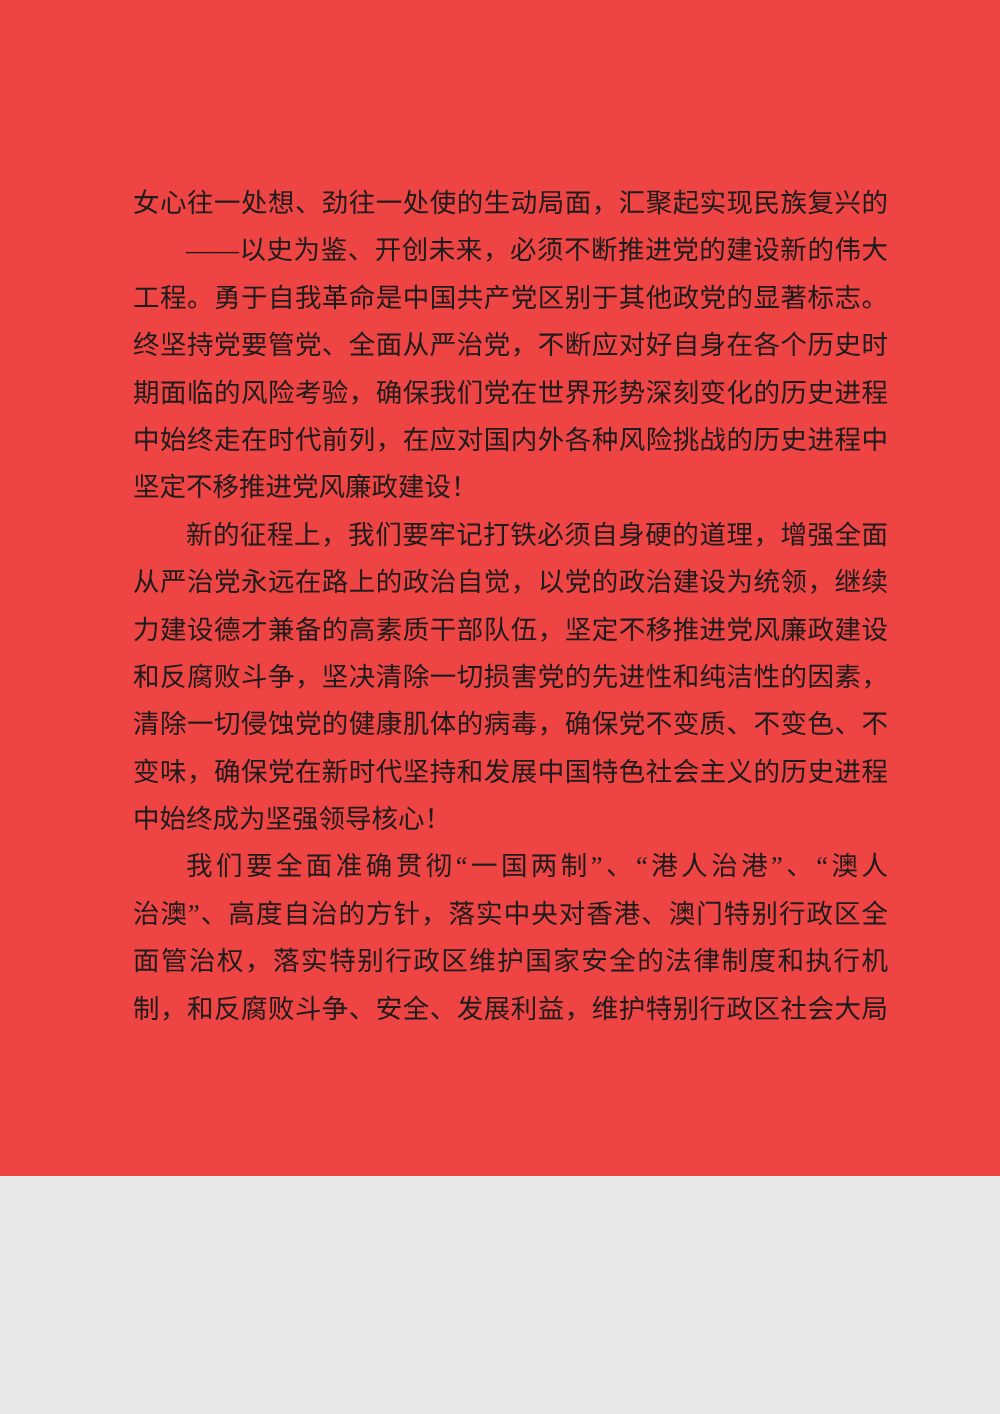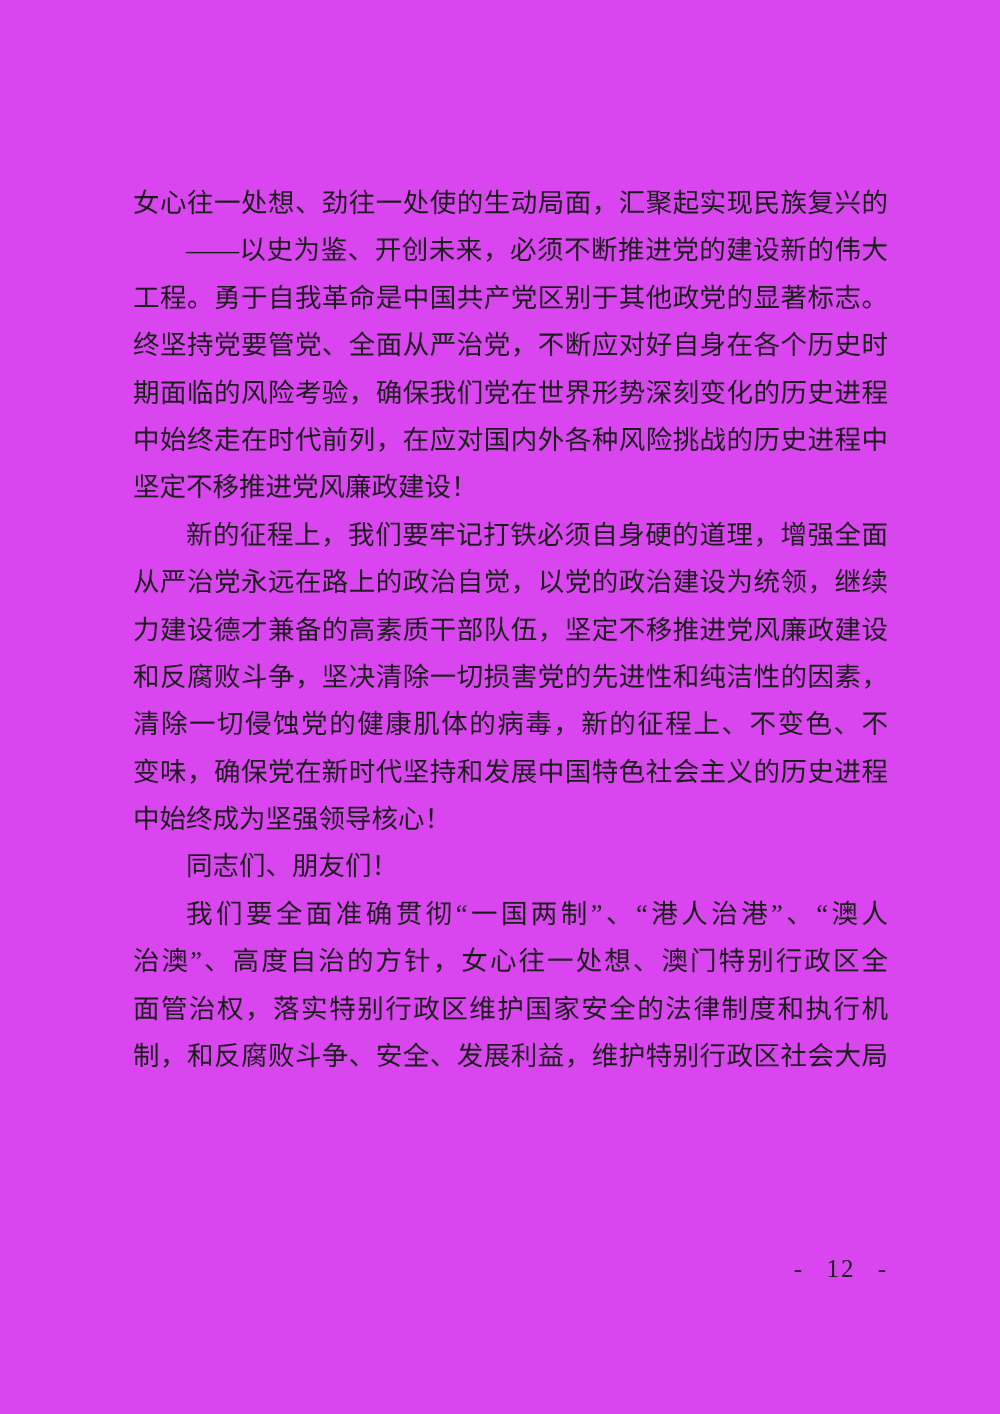--- a/index.html
+++ b/index.html
@@ -3,23 +3,23 @@
 <meta charset="utf-8">
 <style>
   html, body {
     margin: 0;
     padding: 0;
     background: #e8e8e8;
   }
   .page {
     position: relative;
     width: 1000px;
-    height: 1414px;
+    height: 1176px;
     margin: 0 auto;
-    background: #d946ef;
+    background: #ef4444;
     overflow: hidden;
     font-family: "Liberation Serif", "DejaVu Serif", serif;
   }
   .doc-body {
     position: absolute;
     top: 180px;
     left: 133px;
     width: 755px;
   }
   .line {
@@ -59,23 +59,22 @@
       <div class="line indent full">——以史为鉴、开创未来，必须不断推进党的建设新的伟大</div>
       <div class="line full">工程。勇于自我革命是中国共产党区别于其他政党的显著标志。</div>
       <div class="line full">终坚持党要管党、全面从严治党，不断应对好自身在各个历史时</div>
       <div class="line full">期面临的风险考验，确保我们党在世界形势深刻变化的历史进程</div>
       <div class="line full">中始终走在时代前列，在应对国内外各种风险挑战的历史进程中</div>
       <div class="line">坚定不移推进党风廉政建设！</div>
       <div class="line indent full">新的征程上，我们要牢记打铁必须自身硬的道理，增强全面</div>
       <div class="line full">从严治党永远在路上的政治自觉，以党的政治建设为统领，继续</div>
       <div class="line full">力建设德才兼备的高素质干部队伍，坚定不移推进党风廉政建设</div>
       <div class="line full">和反腐败斗争，坚决清除一切损害党的先进性和纯洁性的因素，</div>
-      <div class="line full">清除一切侵蚀党的健康肌体的病毒，新的征程上、不变色、不</div>
+      <div class="line full">清除一切侵蚀党的健康肌体的病毒，确保党不变质、不变色、不</div>
       <div class="line full">变味，确保党在新时代坚持和发展中国特色社会主义的历史进程</div>
       <div class="line">中始终成为坚强领导核心！</div>
-      <div class="line indent">同志们、朋友们！</div>
       <div class="line indent full">我们要全面准确贯彻“一国两制”、“港人治港”、“澳人</div>
-      <div class="line full">治澳”、高度自治的方针，女心往一处想、澳门特别行政区全</div>
+      <div class="line full">治澳”、高度自治的方针，落实中央对香港、澳门特别行政区全</div>
       <div class="line full">面管治权，落实特别行政区维护国家安全的法律制度和执行机</div>
       <div class="line full">制，和反腐败斗争、安全、发展利益，维护特别行政区社会大局</div>
     </div>
   <div class="page-number">- 12 -</div>
 </div>
 
 </body></html>

